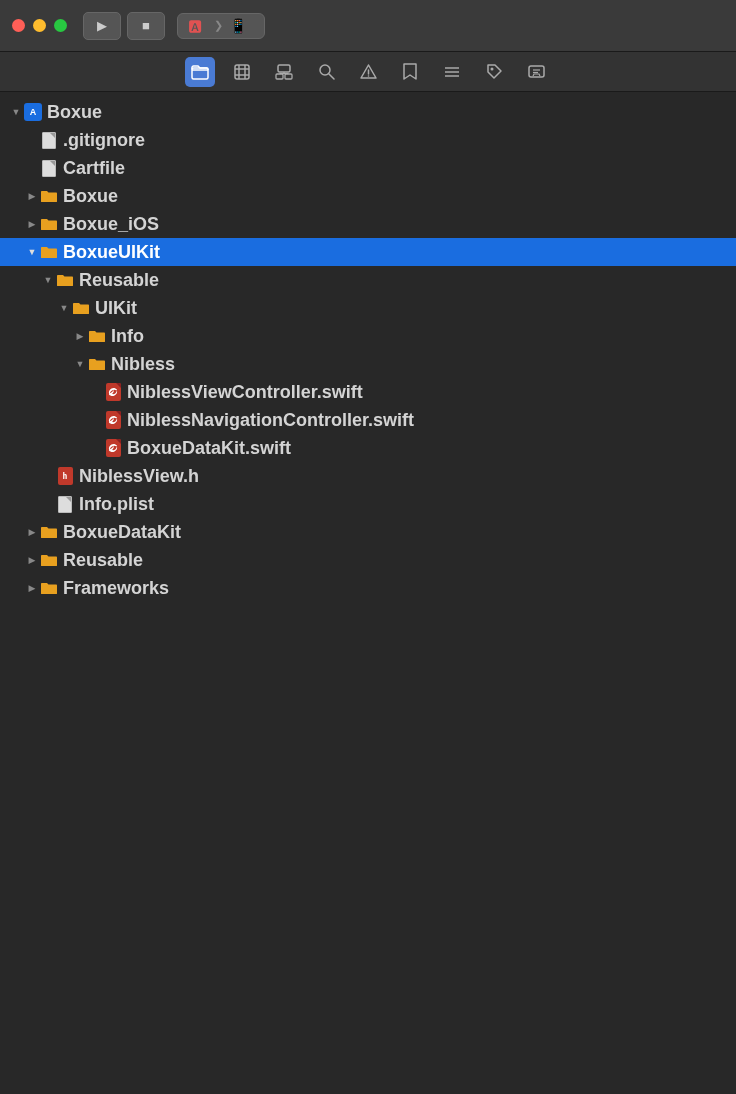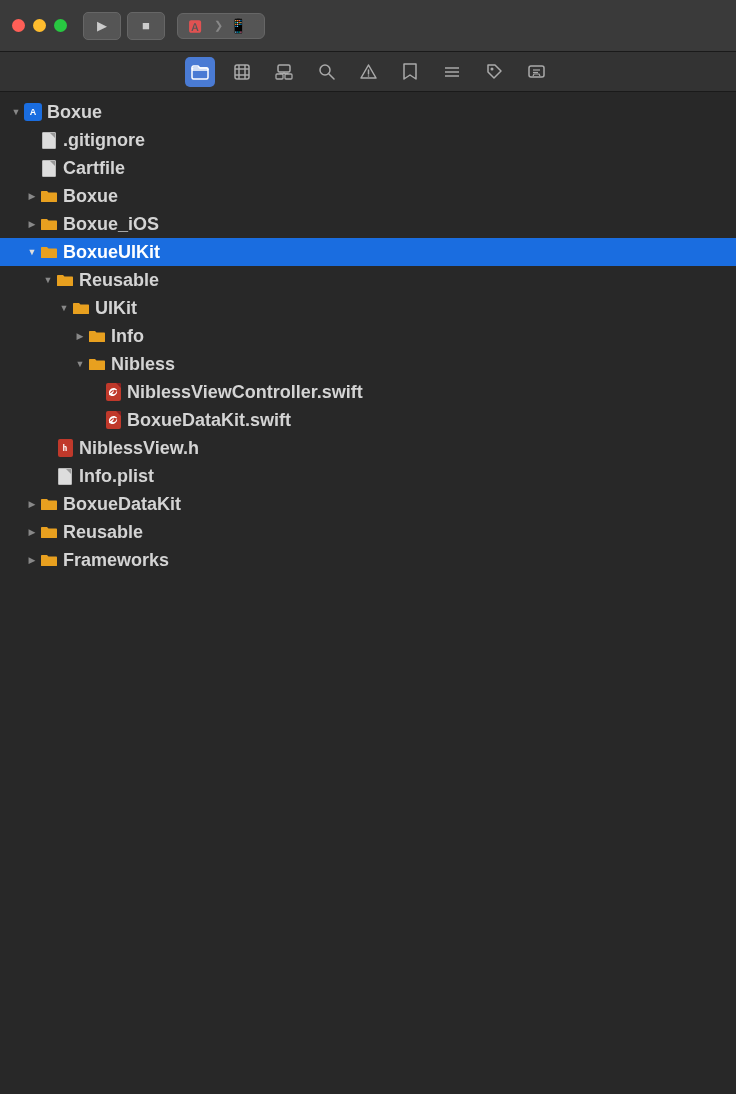--- a/index.html
+++ b/index.html
@@ -379,20 +379,34 @@
       <div class="disclosure"></div>
       <div class="file-icon">
         <div style="background:#c0392b;border-radius:2px;width:15px;height:18px;display:flex;align-items:center;justify-content:center;position:relative;overflow:hidden;">
     <div style="position:absolute;top:0;right:0;width:0;height:0;border-style:solid;border-width:0 5px 5px 0;border-color:transparent #8b2020 transparent transparent;"></div>
     <svg width="10" height="10" viewBox="0 0 10 10" fill="none">
       <path d="M9 2.5C7.5 1 5.5 0.5 3.5 1.5C1.5 2.5 0.5 4.5 1 6.5C1.2 7.2 1.7 8 2.5 8.5L2 7.5C1.5 6 2.5 4.5 4 3.5C5.5 2.5 7 2.5 8.5 3.5L9 2.5Z" fill="white"></path>
       <path d="M1 7.5C2.5 9 4.5 9.5 6.5 8.5C8.5 7.5 9.5 5.5 9 3.5L8.5 4.5C8 6.5 6 7.5 4 7C5 6 6 4.5 6 3L4.5 4.5C3.5 5.5 2.5 6 1.5 6.5L1 7.5Z" fill="white"></path>
     </svg>
   </div>
       </div>
+      <span class="item-label">NiblessNavigationController.swift</span>
+    </div>
+    <div class="tree-item">
+      <div class="tree-indent" style="width: 88px;"></div>
+      <div class="disclosure"></div>
+      <div class="file-icon">
+        <div style="background:#c0392b;border-radius:2px;width:15px;height:18px;display:flex;align-items:center;justify-content:center;position:relative;overflow:hidden;">
+    <div style="position:absolute;top:0;right:0;width:0;height:0;border-style:solid;border-width:0 5px 5px 0;border-color:transparent #8b2020 transparent transparent;"></div>
+    <svg width="10" height="10" viewBox="0 0 10 10" fill="none">
+      <path d="M9 2.5C7.5 1 5.5 0.5 3.5 1.5C1.5 2.5 0.5 4.5 1 6.5C1.2 7.2 1.7 8 2.5 8.5L2 7.5C1.5 6 2.5 4.5 4 3.5C5.5 2.5 7 2.5 8.5 3.5L9 2.5Z" fill="white"></path>
+      <path d="M1 7.5C2.5 9 4.5 9.5 6.5 8.5C8.5 7.5 9.5 5.5 9 3.5L8.5 4.5C8 6.5 6 7.5 4 7C5 6 6 4.5 6 3L4.5 4.5C3.5 5.5 2.5 6 1.5 6.5L1 7.5Z" fill="white"></path>
+    </svg>
+  </div>
+      </div>
       <span class="item-label">BoxueDataKit.swift</span>
     </div>
     <div class="tree-item">
       <div class="tree-indent" style="width: 40px;"></div>
       <div class="disclosure"></div>
       <div class="file-icon">
         <div style="background:#c0392b;border-radius:2px;width:15px;height:18px;display:flex;align-items:center;justify-content:center;color:white;font-size:8px;font-weight:bold;font-family:monospace;">h</div>
       </div>
       <span class="item-label">NiblessView.h</span>
     </div>

